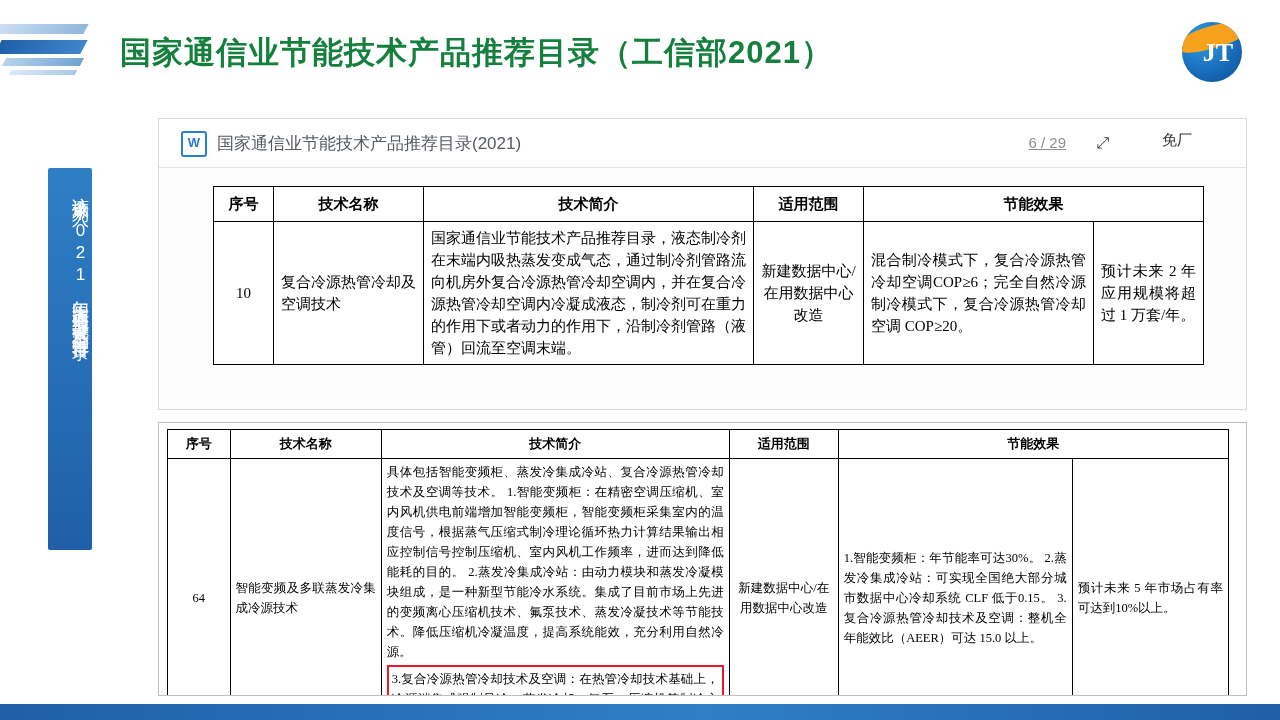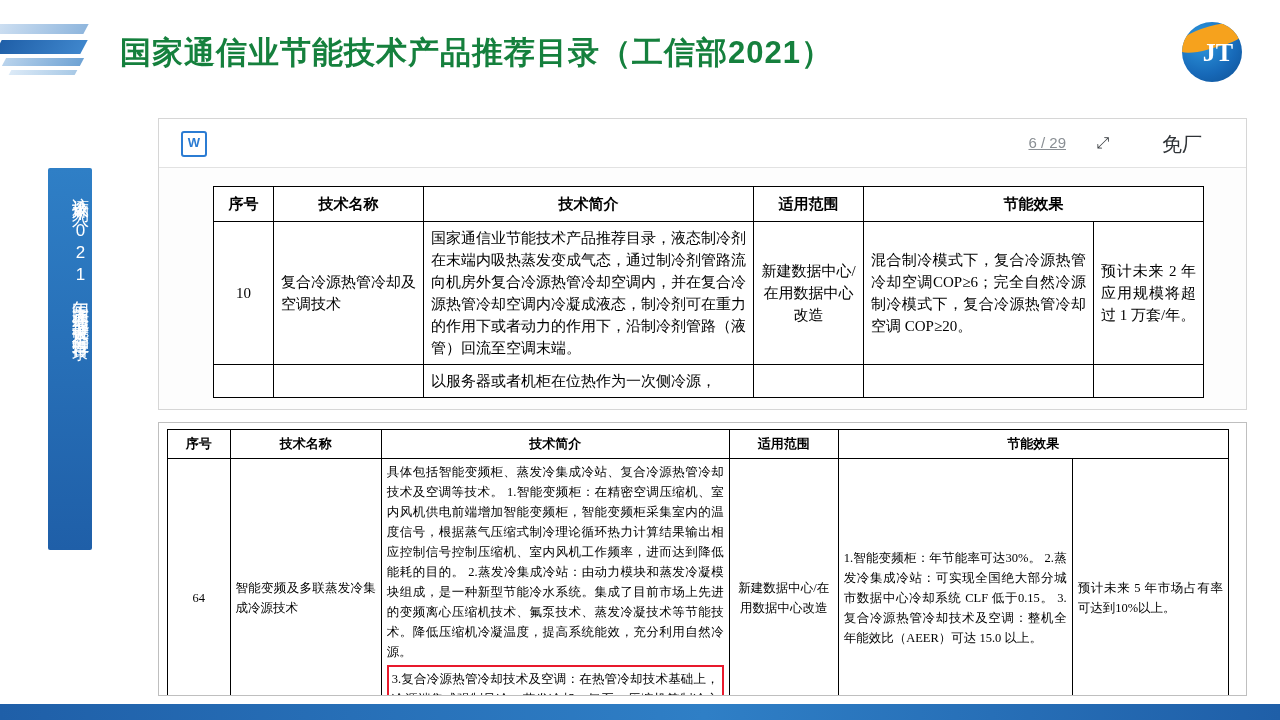--- a/index.html
+++ b/index.html
@@ -171,21 +171,21 @@
     right: 128px; top: 12px;
     width: 30px; height: 24px;
     color: #3b3f43;
     font-size: 16px;
     text-align: center;
     line-height: 24px;
   }
   .viewer-bar .free-btn {
     position: absolute;
     right: 20px; top: 12px;
-    font-size: 20px;
+    font-size: 15px;
     color: #2f3337;
     white-space: nowrap;
     overflow: hidden;
     width: 64px;
   }
   .viewer-page {
     position: relative;
     background: #fdfdfd;
     height: 242px;
     padding: 0;
@@ -283,20 +283,21 @@
   </div>
 </div>
 
 <div class="side-tab">
   <div class="side-text">该技术列入2021年国家通信业节能技术产品推荐目录</div>
 </div>
 
 <div class="doc-viewer">
   <div class="viewer-bar">
     <div class="w-icon">W</div>
+    <div class="doc-name">国家通信业节能技术产品推荐目录(2021)</div>
     <div class="page-ind">6 / 29</div>
     <div class="expand-icon">⤢</div>
     <div class="free-btn">免厂</div>
   </div>
   <div class="viewer-page">
     <div class="page-inner">
       <table class="doc-table t1">
         <colgroup>
           <col style="width:60px">
           <col style="width:150px">
@@ -315,28 +316,20 @@
           </tr>
         </thead>
         <tbody>
           <tr>
             <td class="c-num">10</td>
             <td class="c-just">复合冷源热管冷却及空调技术</td>
             <td class="c-just">国家通信业节能技术产品推荐目录，液态制冷剂在末端内吸热蒸发变成气态，通过制冷剂管路流向机房外复合冷源热管冷却空调内，并在复合冷源热管冷却空调内冷凝成液态，制冷剂可在重力的作用下或者动力的作用下，沿制冷剂管路（液管）回流至空调末端。</td>
             <td class="c-center">新建数据中心/在用数据中心改造</td>
             <td class="c-just">混合制冷模式下，复合冷源热管冷却空调COP≥6；完全自然冷源制冷模式下，复合冷源热管冷却空调 COP≥20。</td>
             <td class="c-just">预计未来 2 年应用规模将超过 1 万套/年。</td>
-          </tr>
-          <tr>
-            <td class="c-num" style="height:14px"></td>
-            <td class="c-just"></td>
-            <td class="c-just">以服务器或者机柜在位热作为一次侧冷源，</td>
-            <td class="c-center"></td>
-            <td class="c-just"></td>
-            <td class="c-just"></td>
           </tr>
         </tbody>
       </table>
     </div>
   </div>
 </div>
 
 <div class="doc-viewer2">
   <div class="page-inner2">
     <table class="doc-table t2">

